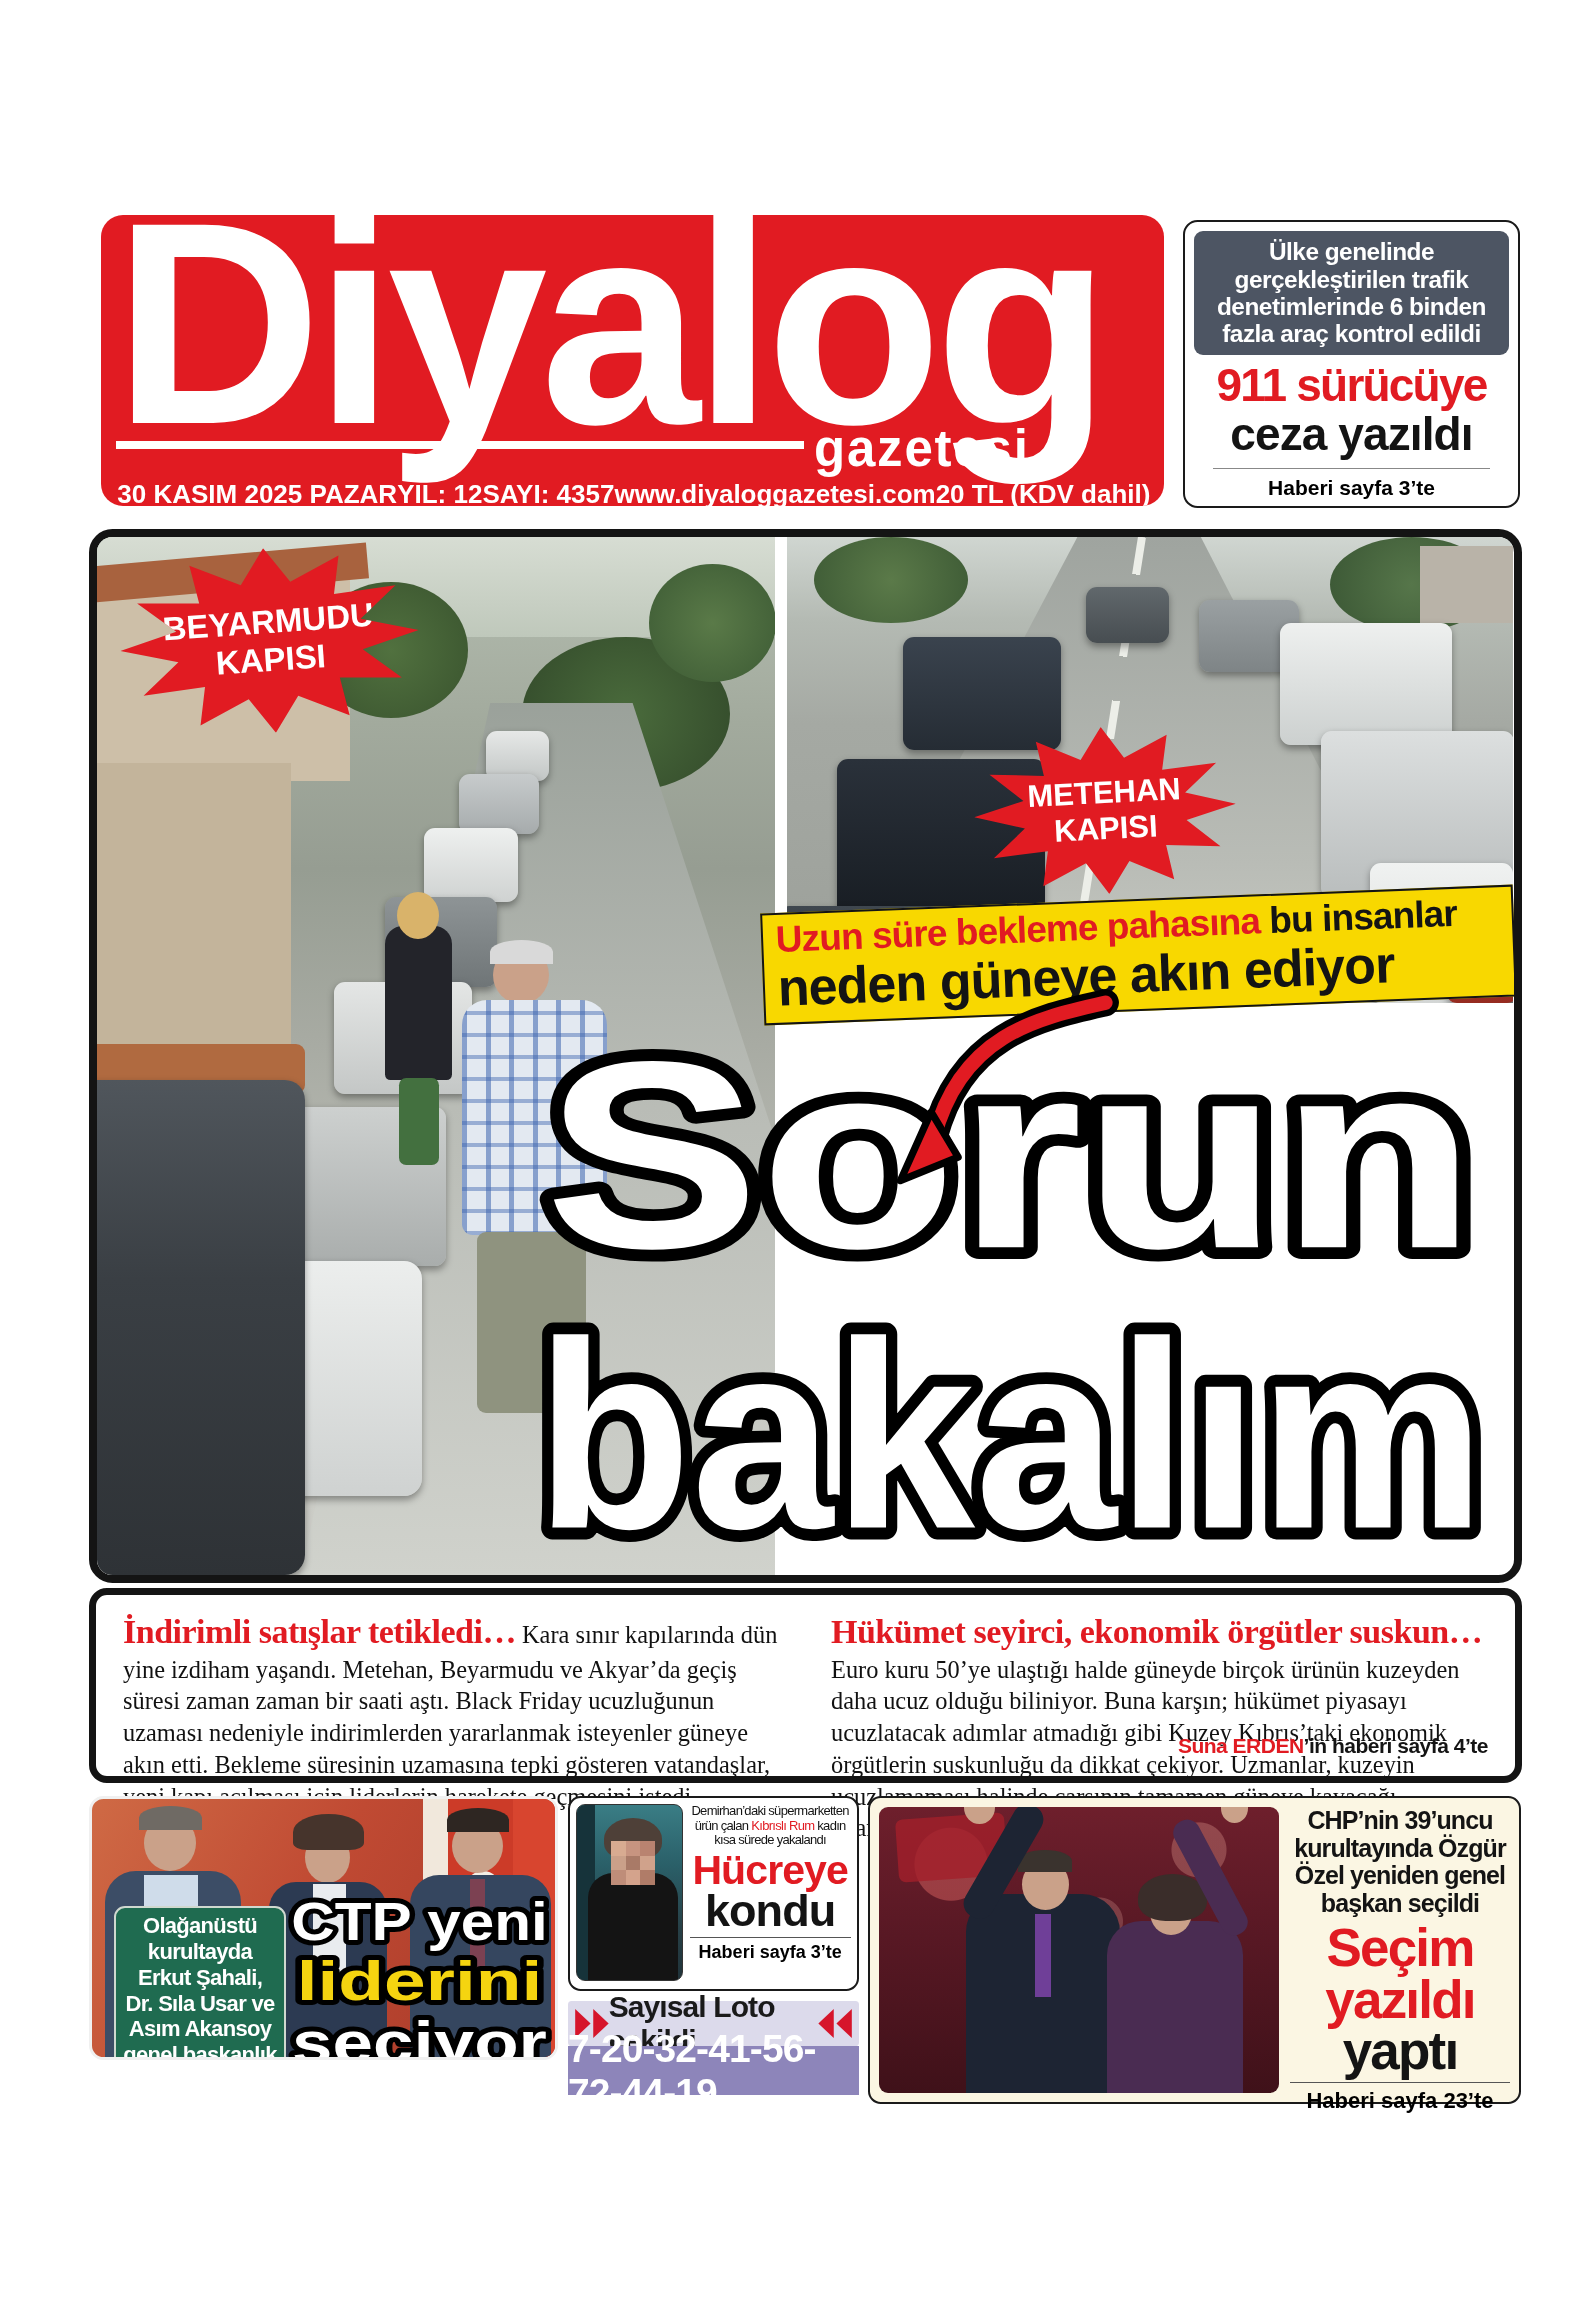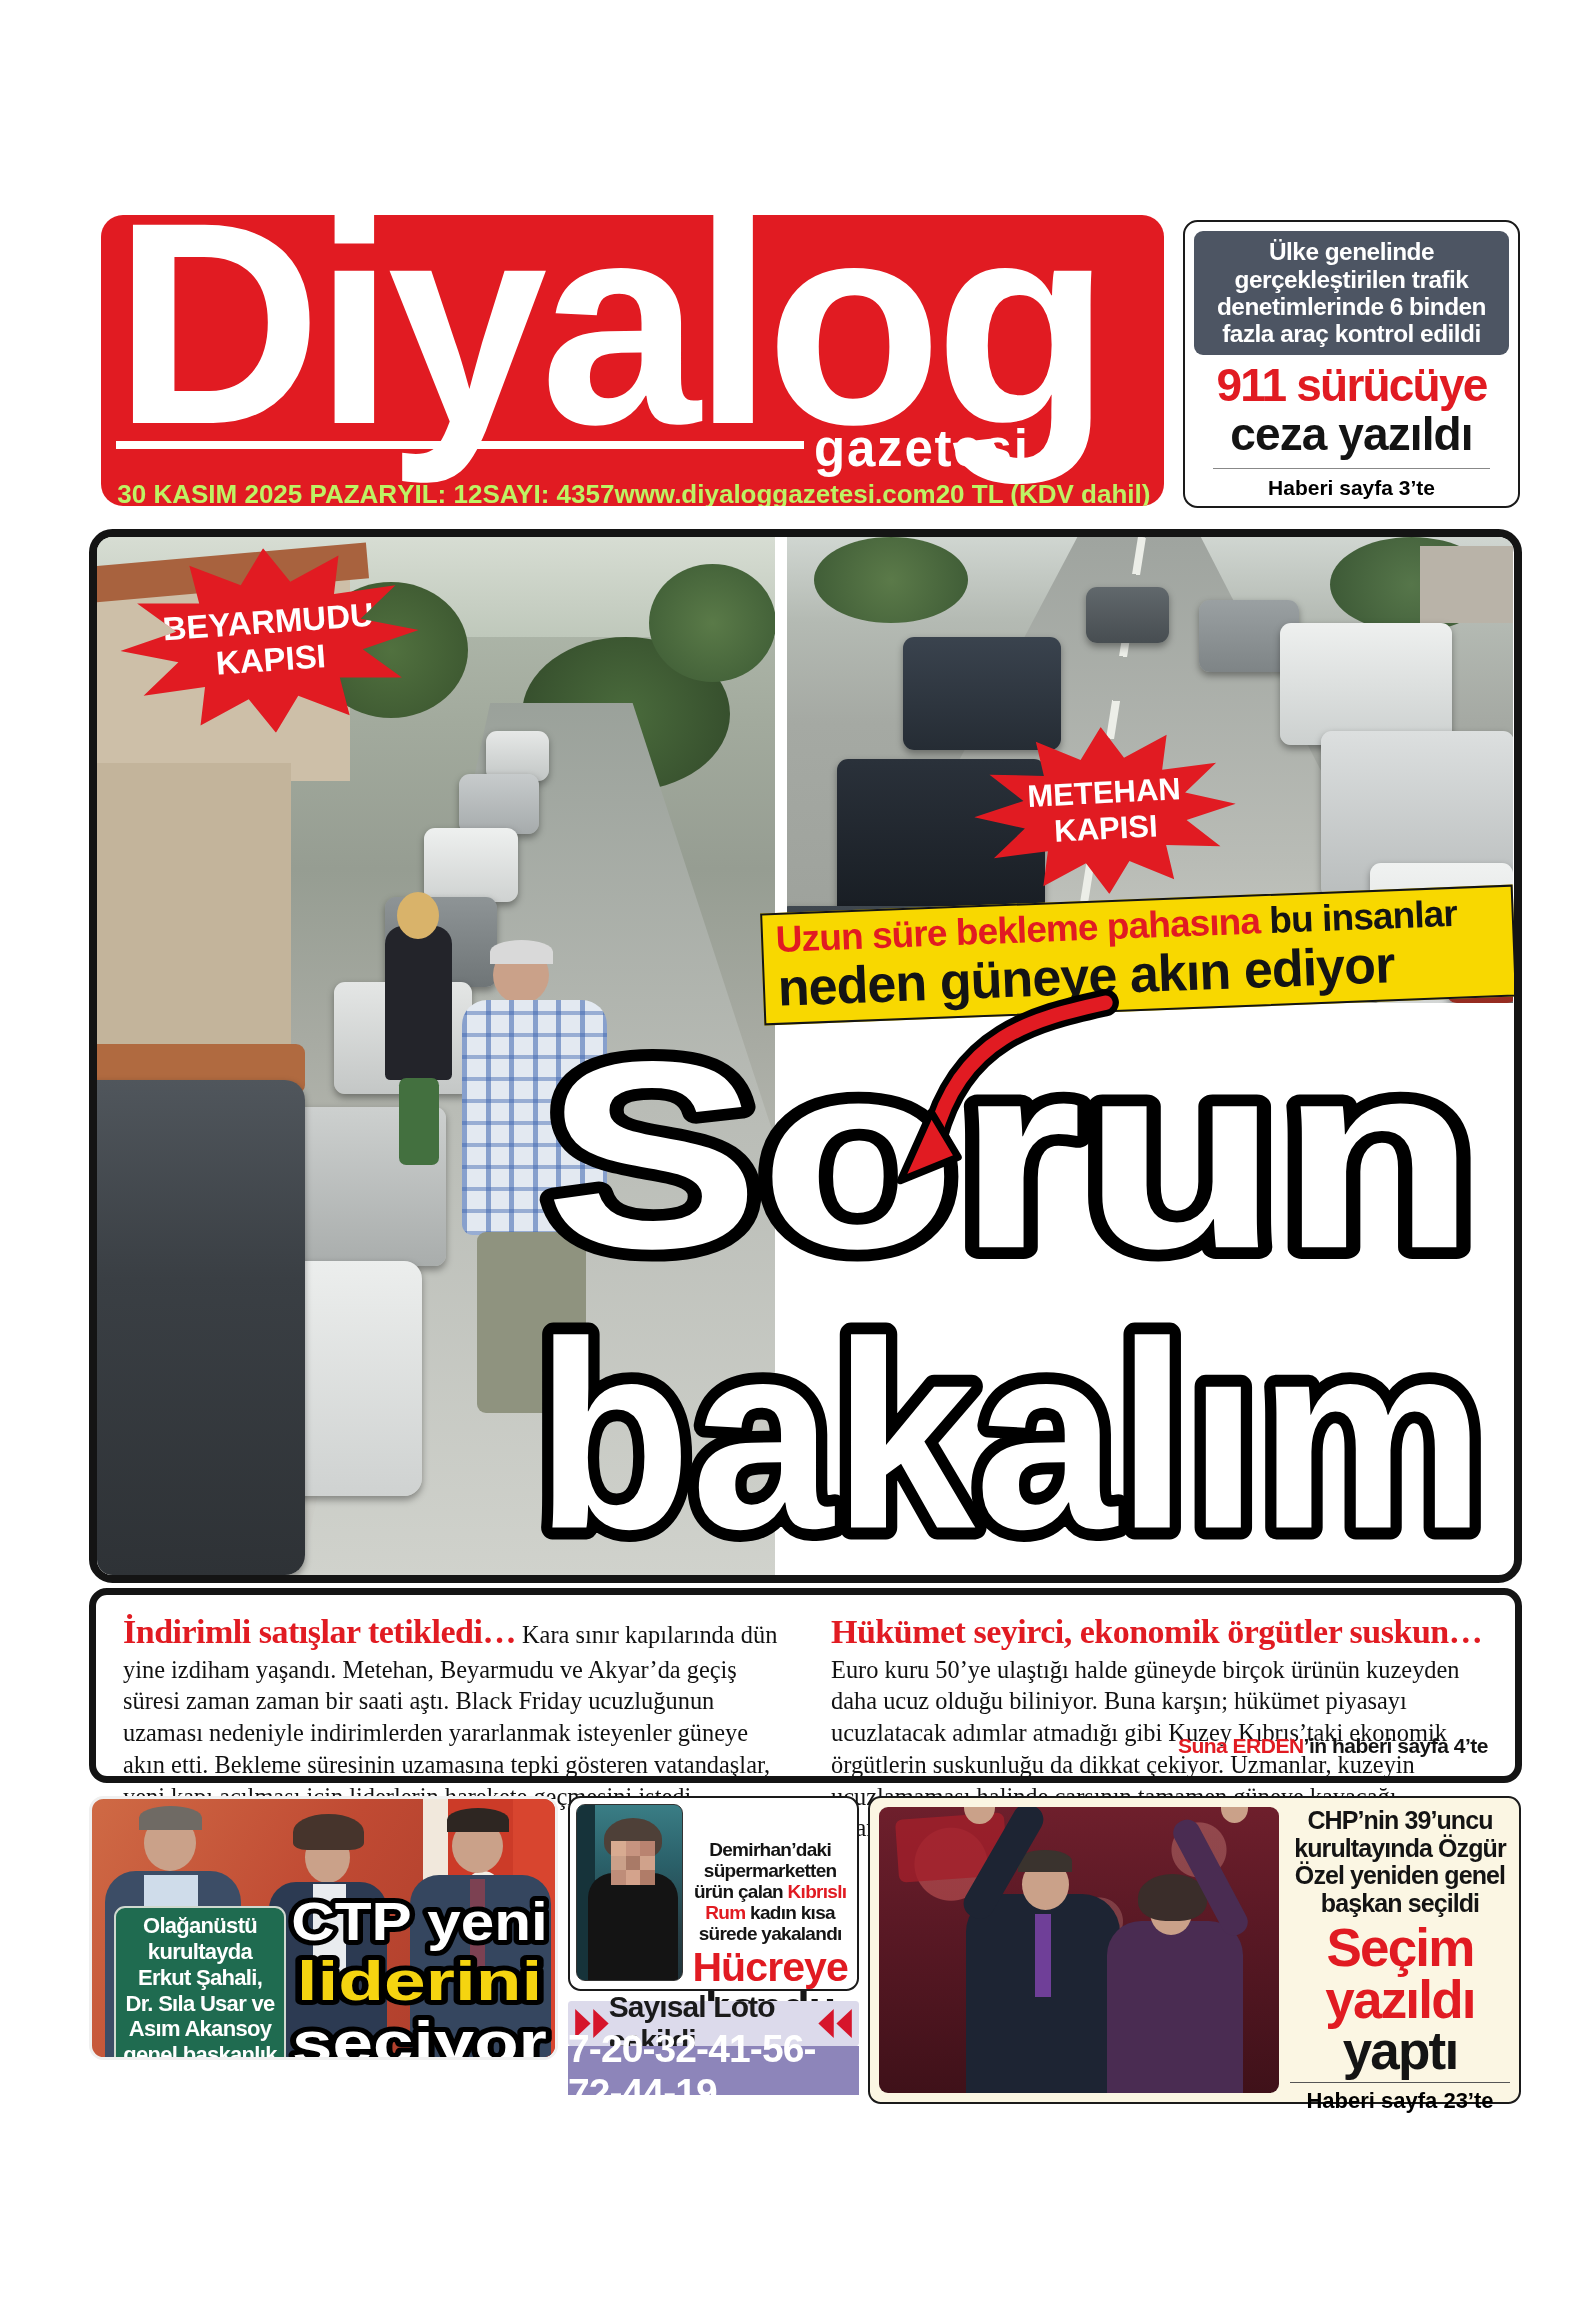--- a/index.html
+++ b/index.html
@@ -4,21 +4,21 @@
 <style>
   * { box-sizing: border-box; margin: 0; padding: 0; }
   html,body { width:1571px; height:2316px; background:#ffffff; font-family:"Liberation Sans", sans-serif; position:relative; overflow:hidden; }
   .abs { position:absolute; }
 
   
   .masthead { left:101px; top:215px; width:1063px; height:291px; background:#e11b22; border-radius:22px; overflow:hidden; }
   .masthead-title { position:absolute; left:12.7px; top:-36px; font-size:288px; font-weight:bold; color:#fff; letter-spacing:-7.2px; line-height:1; white-space:nowrap; z-index:2; }
   .masthead-rule { position:absolute; left:14.5px; top:226px; width:688px; height:8.1px; background:#fff; z-index:1; }
   .masthead-sub { position:absolute; left:713px; top:204px; font-size:51px; font-weight:bold; color:#fff; letter-spacing:1.8px; z-index:3; }
-  .masthead-info { position:absolute; left:16.3px; top:264px; width:968px; display:flex; justify-content:space-between; color:#bef264; font-weight:bold; font-size:26px; z-index:3; white-space:nowrap; }
+  .masthead-info { position:absolute; left:16.3px; top:264px; width:968px; display:flex; justify-content:space-between; color:#ffffff; font-weight:bold; font-size:26px; z-index:3; white-space:nowrap; }
 
   
   .topright { left:1183px; top:220px; width:337px; height:288px; background:#fff; border:2.7px solid #1a1a1a; border-radius:14.5px; padding:9px 9px 5.4px; }
   .topright-kicker { background:#4d5563; border-radius:9px; color:#fff; font-weight:bold; font-size:24.4px; line-height:1.12; text-align:center; padding:7.2px 3.6px; letter-spacing:-0.5px; }
   .topright-red { color:#e11b22; font-size:46px; font-weight:bold; text-align:center; letter-spacing:-1.8px; margin-top:7.2px; line-height:1; }
   .topright-black { color:#141414; font-size:46px; font-weight:bold; text-align:center; letter-spacing:-0.9px; margin-top:3.6px; line-height:1; }
   .topright-ref { border-top:1.8px solid #888; width:88%; margin:11px auto 0; text-align:center; font-weight:bold; font-size:21px; padding-top:6.3px; }
 
   
   .mainblock { left:89px; top:529px; width:1433px; height:1054px; border:8.1px solid #141414; border-radius:23.5px; background:#fff; overflow:hidden; }
@@ -54,21 +54,21 @@
   .ctpcard { left:89px; top:1796px; width:469px; height:264px; border-radius:14.5px; overflow:hidden; border:3.6px solid #f0f0f0; background:linear-gradient(120deg,#cf6a45 0%,#c04a33 45%,#a63828 100%); }
   .ctp-green { position:absolute; left:22px; top:107px; width:172px; height:195px; background:#1f6b50; border:2.7px solid #cfd8cf; border-radius:11px; color:#fff; font-weight:bold; font-size:22px; line-height:1.18; text-align:center; display:flex; flex-direction:column; justify-content:center; letter-spacing:-0.7px; z-index:4; }
   .ctp-svg { position:absolute; left:192px; top:94px; z-index:4; }
   .ctp-ref { position:absolute; left:206px; top:277px; width:246px; border-top:2.7px solid #fff; color:#fff; font-weight:bold; font-size:18px; text-align:center; padding-top:6.3px; z-index:4; letter-spacing:-0.5px; }
 
   
   .theftcard { left:568px; top:1796px; width:291px; height:195px; background:#fff; border:2.7px solid #1a1a1a; border-radius:12.7px; padding:6.3px; display:flex; gap:6.3px; }
   .theft-photo { width:107px; height:177px; border:1.8px solid #333; border-radius:9px; position:relative; overflow:hidden; flex:none;
      background:linear-gradient(180deg,#3a7d85 0%,#2a5f68 35%,#274047 70%,#20333a 100%); }
   .theft-col { flex:1; display:flex; flex-direction:column; text-align:center; }
-  .theft-kicker { font-weight:bold; font-size:19px; line-height:1.1; color:#141414; letter-spacing:-0.7px;margin-top:36px; }
+  .theft-kicker { font-weight:normal; font-size:13px; line-height:1.1; color:#141414; letter-spacing:-0.7px; }
   .theft-kicker .red { color:#e11b22; }
   .theft-red { color:#e11b22; font-weight:bold; font-size:41px; line-height:0.95; margin-top:3.6px; letter-spacing:-0.9px; }
   .theft-black { color:#141414; font-weight:bold; font-size:45px; line-height:0.95; letter-spacing:-0.9px; }
   .theft-ref { border-top:1.8px solid #555; margin-top:4.5px; padding-top:3.6px; font-weight:bold; font-size:18px; }
 
   
   .lotto1 { left:568px; top:2001px; width:291px; height:45px; background:#dcdaeb; border-radius:3.6px; display:flex; align-items:center; justify-content:space-between; padding:0 7.2px; }
   .lotto-title { font-weight:bold; font-size:30px; color:#1a1a1a; letter-spacing:-0.9px; }
   .chev { width:15.4px; height:29px; background:#d6152b; }
   .chev-r { clip-path:polygon(0 0,100% 50%,0 100%); }

